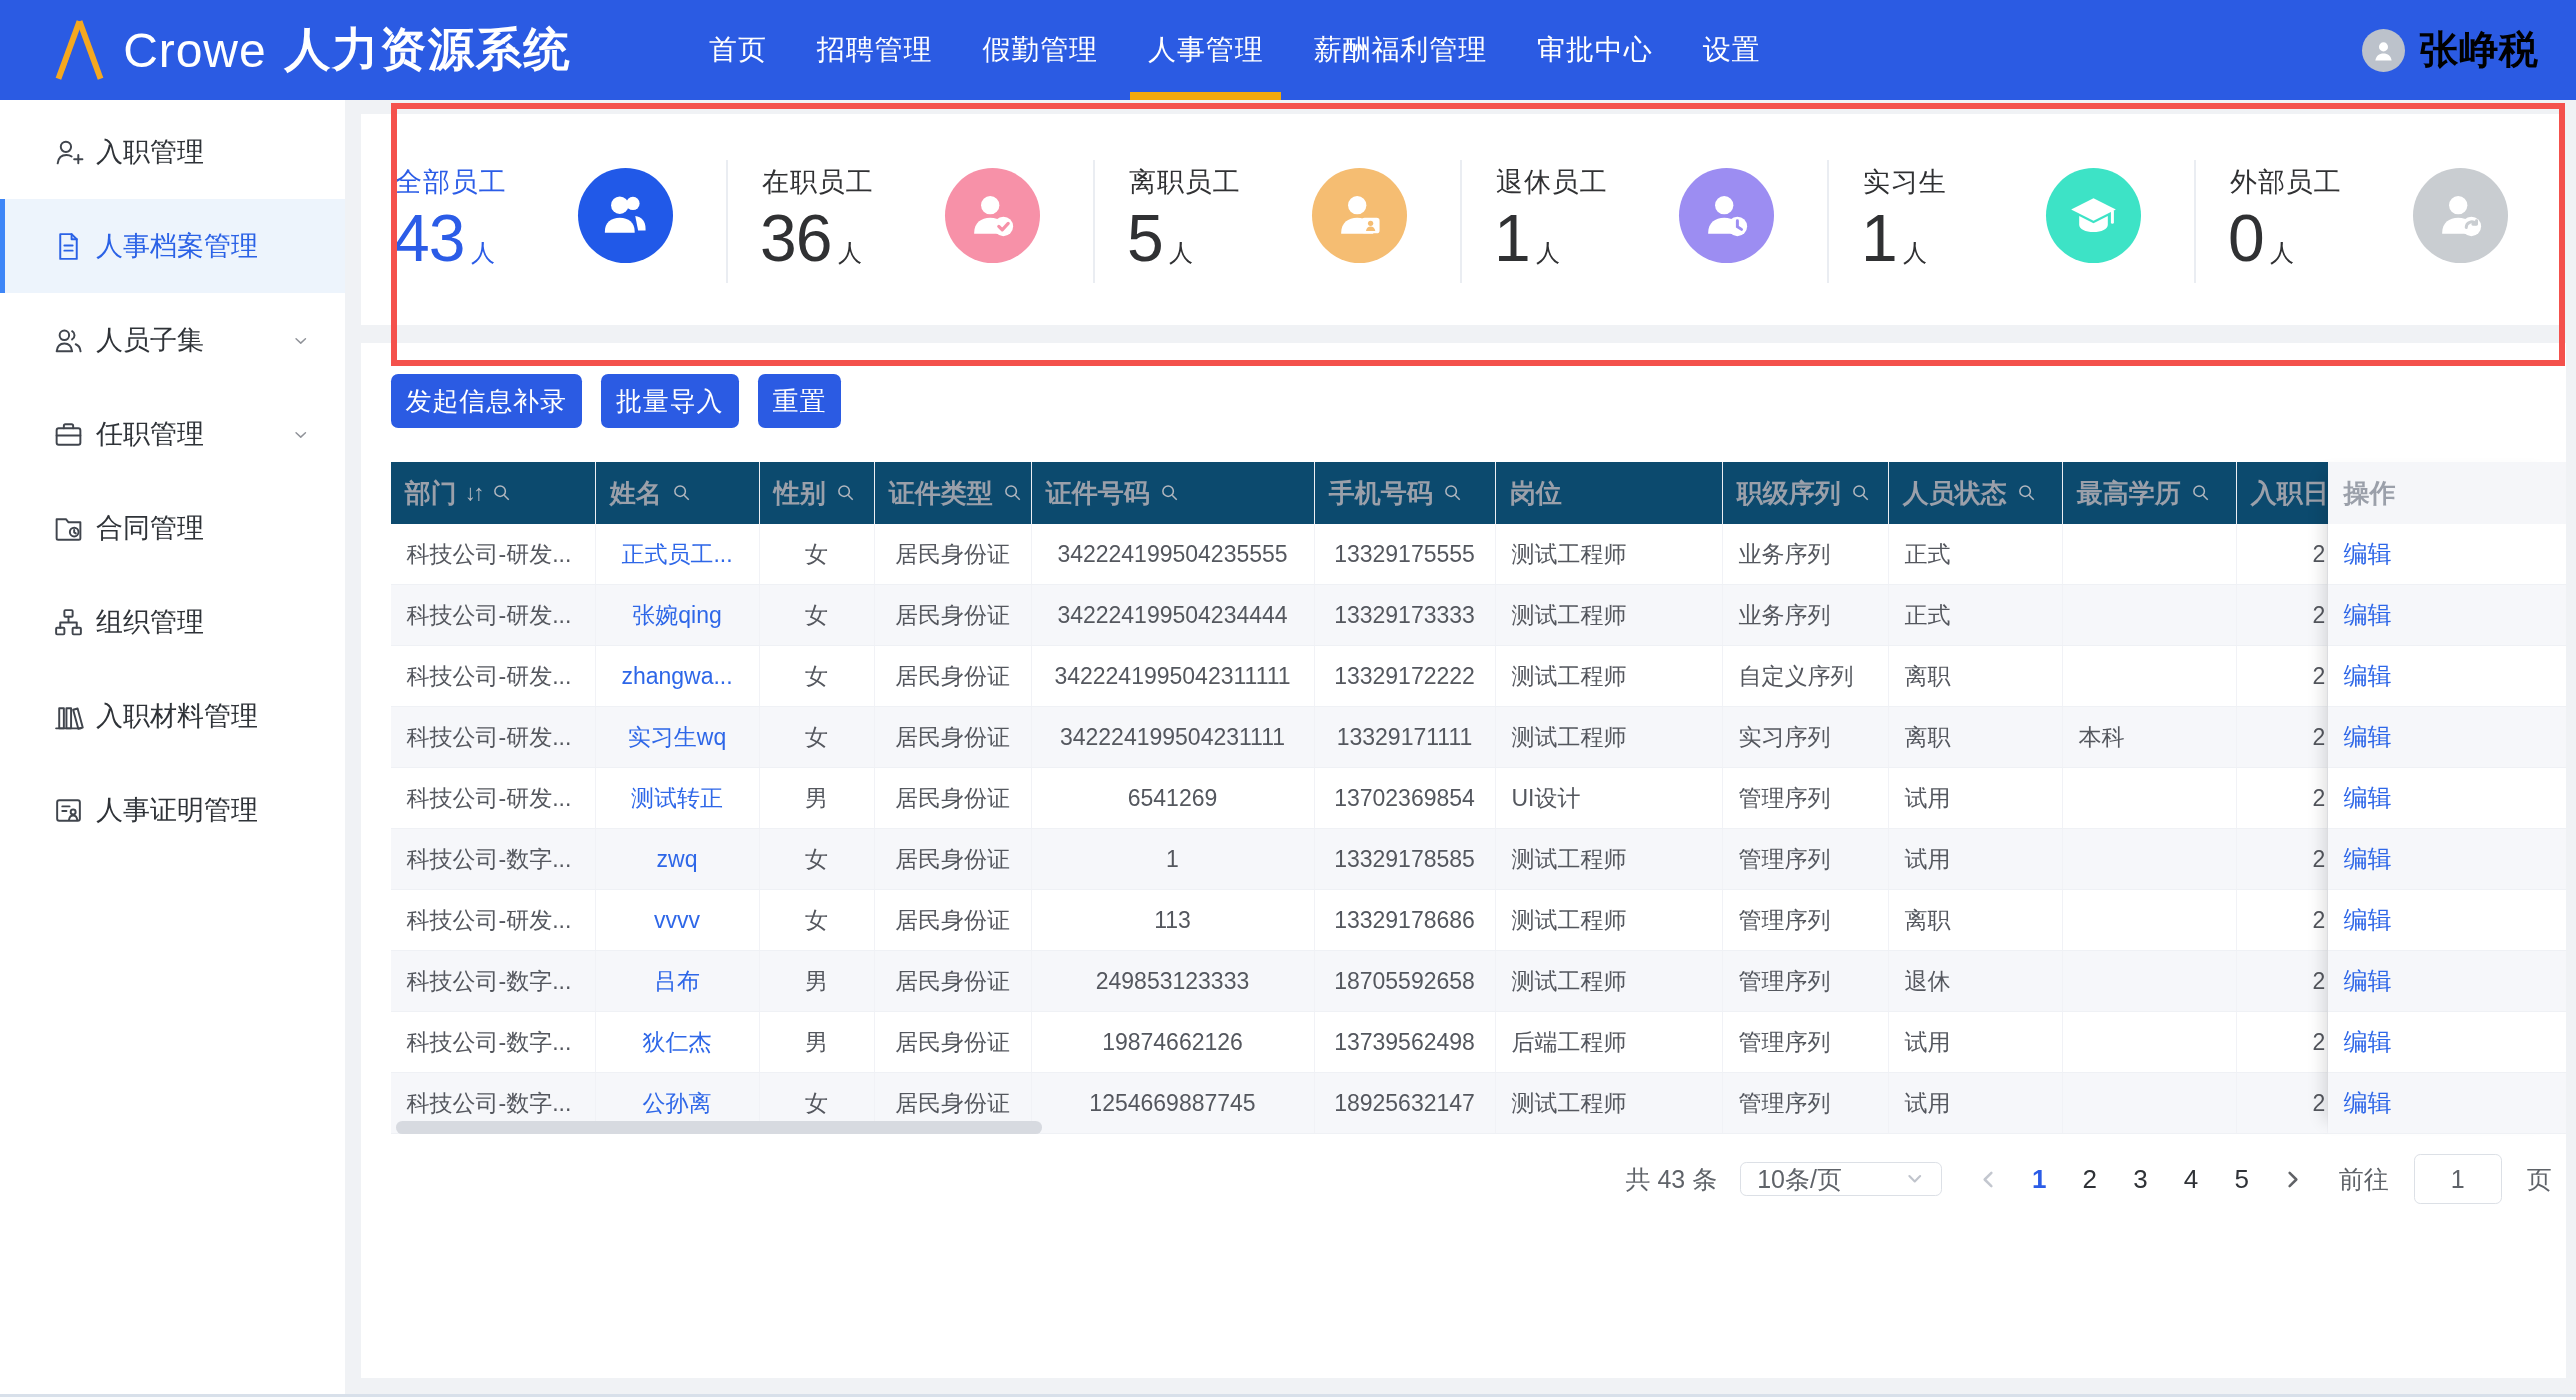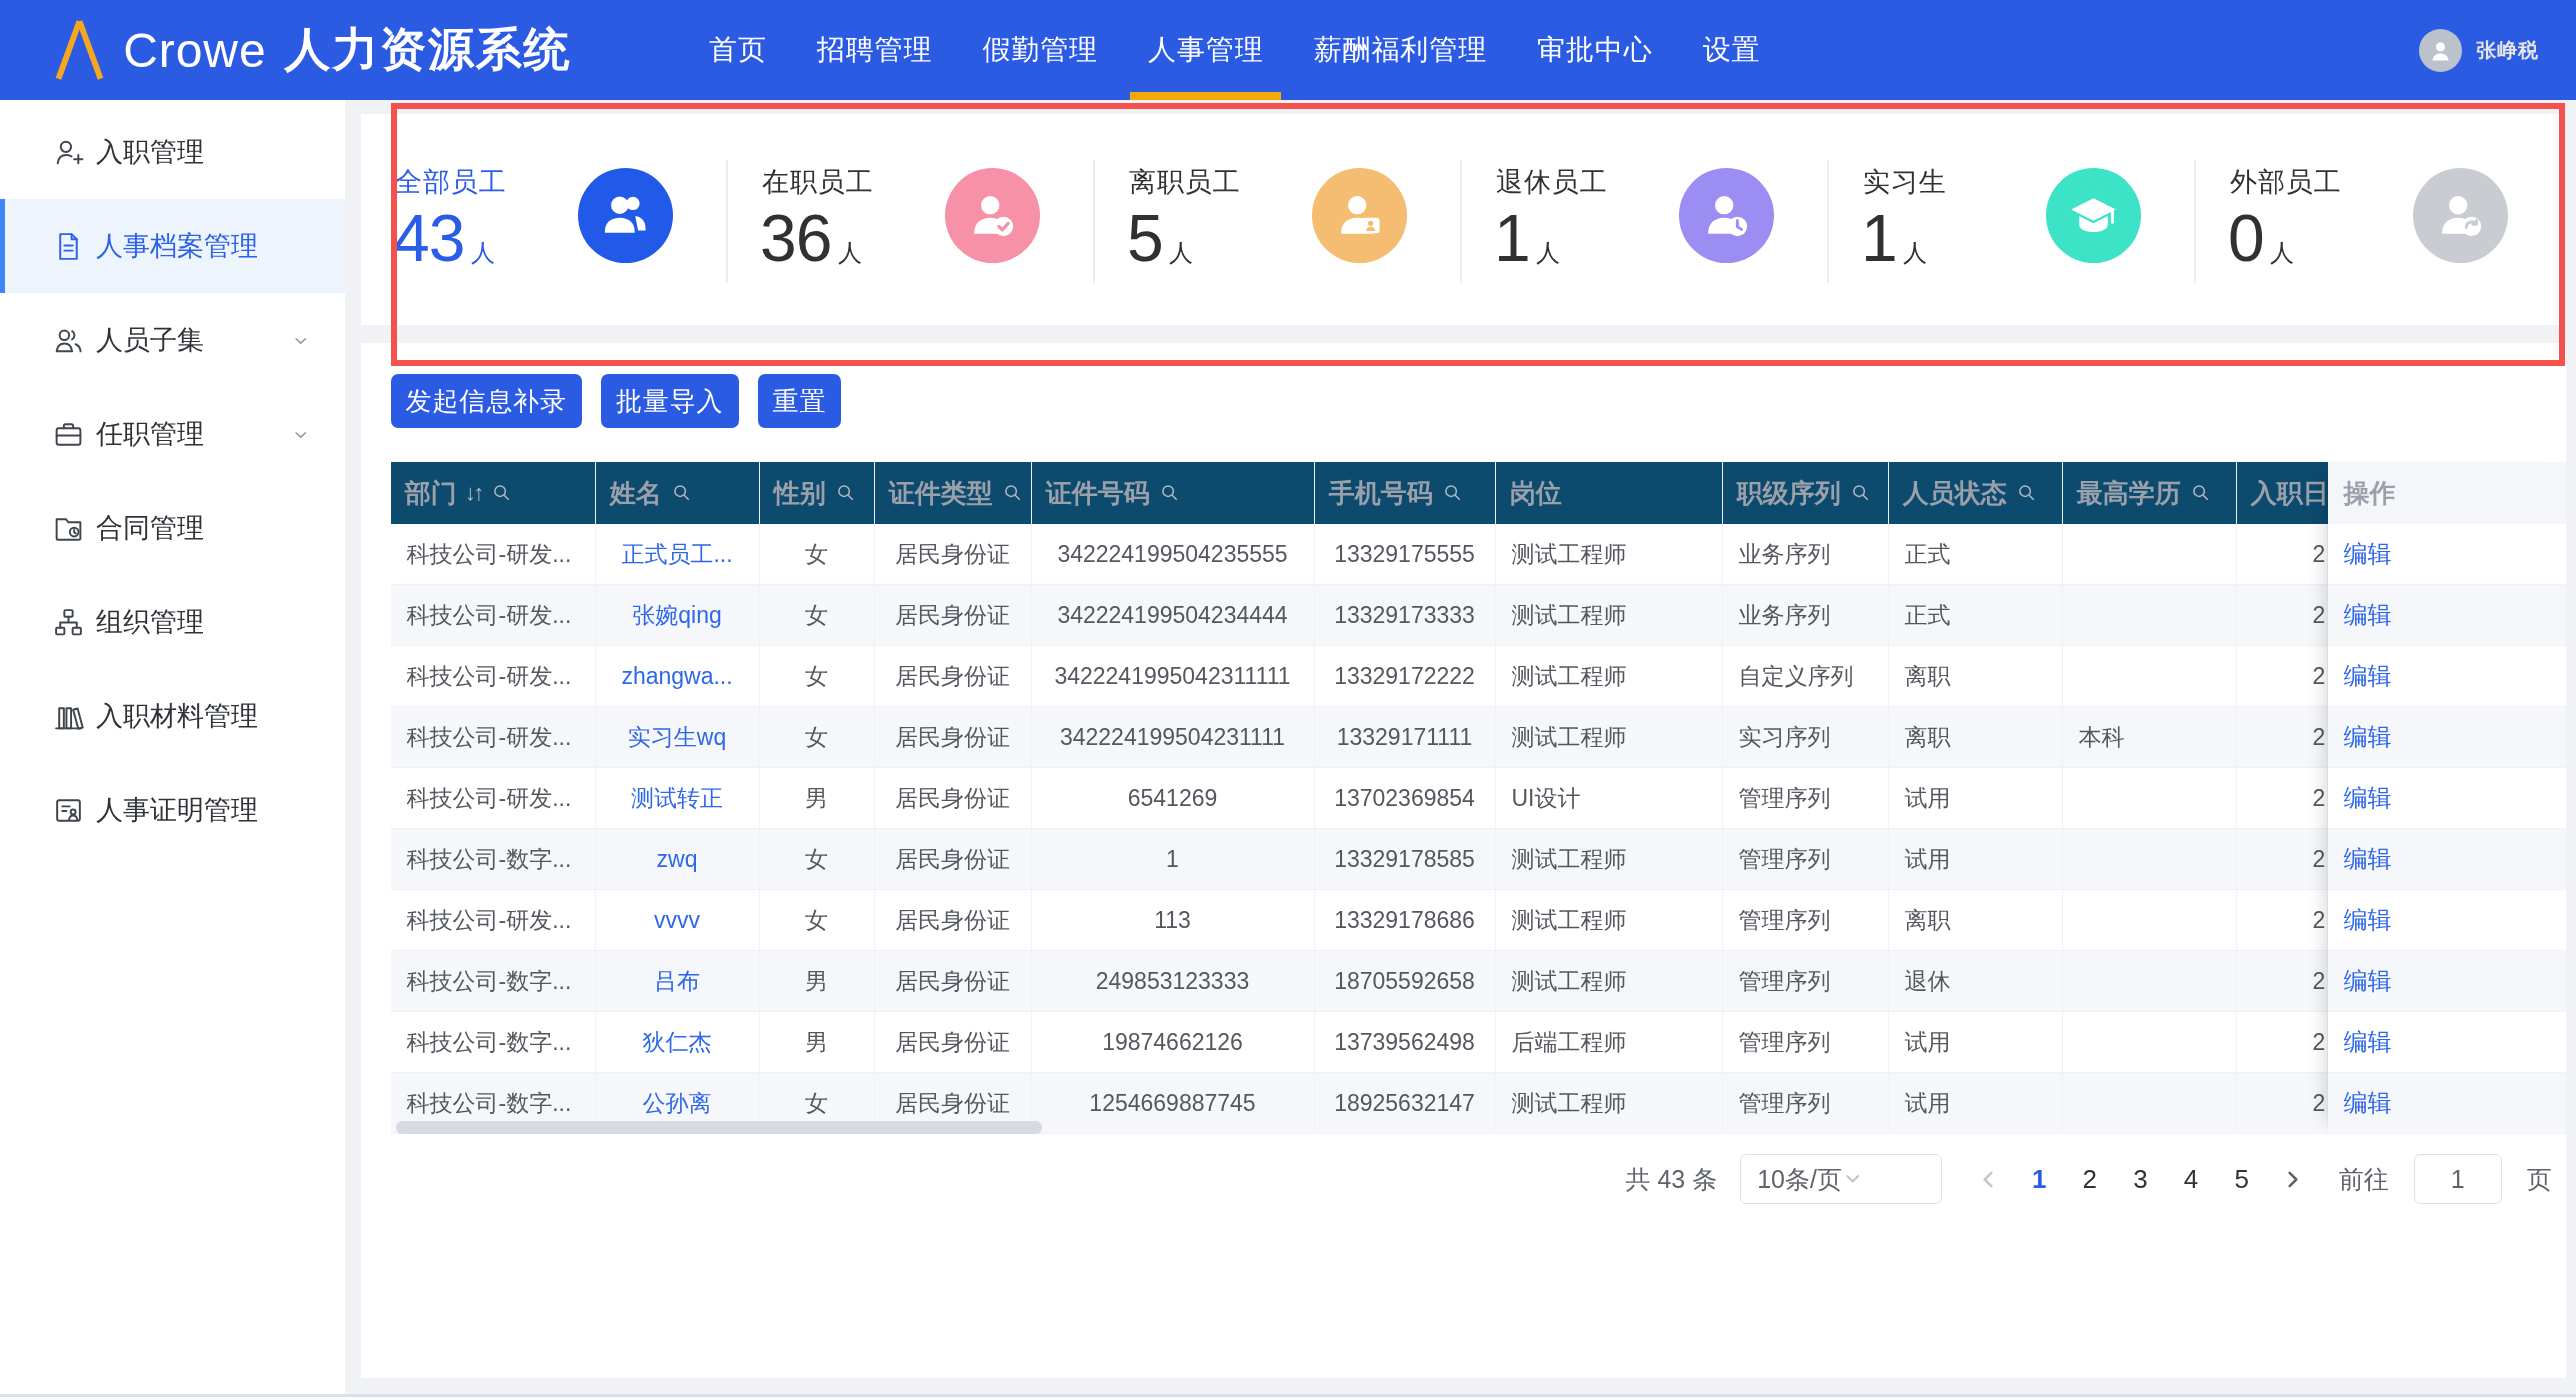--- a/index.html
+++ b/index.html
@@ -11,21 +11,21 @@
   .logo-tri{width:59px;height:70px;display:block}
   .brand-crowe{color:#fff;font-size:48px;letter-spacing:0.9px;margin-left:14.3px;font-weight:400}
   .brand-app{color:#fff;font-size:46px;font-weight:bold;margin-left:18px;letter-spacing:1.8px}
   .topnav{position:absolute;left:684px;top:0;height:100px;display:flex}
   .nav-item{position:relative;display:flex;align-items:center;padding:0 25px;color:#fff;
             font-size:28px;font-weight:500;cursor:pointer;letter-spacing:0.9px}
   .nav-item.active::after{content:"";position:absolute;left:7.2px;right:7.2px;bottom:0;height:8px;background:#F2A90C}
   .nav-user{position:absolute;right:37px;top:0;height:100px;display:flex;align-items:center;gap:14.3px;cursor:pointer}
   .avatar{width:43px;height:43px;border-radius:50%;background:#BCC2CB;display:flex;align-items:center;justify-content:center}
   .avatar svg{width:29px;height:29px}
-  .user-name{color:#e5e5e5;font-size:20px;font-weight:bold;letter-spacing:0.9px}
+  .user-name{color:#000000;font-size:39px;font-weight:bold;letter-spacing:0.9px}
   
   .sidebar{position:absolute;left:0;top:100px;width:345px;height:1294px;background:#fff;z-index:10}
   .side-menu{padding-top:5.4px}
   .side-item{position:relative;height:94px;display:flex;align-items:center;padding-left:52px;gap:11px;
              color:#2F3338;font-size:27px;cursor:pointer}
   .side-item .icn{width:33px;height:33px;flex:0 0 33px;stroke:#40454D;fill:none;stroke-width:1.9;
                   stroke-linecap:round;stroke-linejoin:round}
   .side-item.active{background:#EDF4FC;color:#2B62E6}
   .side-item.active::before{content:"";position:absolute;left:0;top:0;bottom:0;width:5.4px;background:#3E86F7}
   .side-item.active .icn{stroke:#2B62E6}
@@ -74,22 +74,22 @@
              box-sizing:border-box;font-size:26px;color:#9BA0AA;font-weight:bold}
   .op-cell{height:61px;box-sizing:border-box;border-bottom:1.8px solid #EFF1F5;display:flex;
            align-items:center;padding-left:16px;background:#fff}
   .op-cell.alt{background:#F6F7FA}
   .edit-link{color:#2E67E8;font-size:24px;cursor:pointer}
   .hscroll{position:absolute;left:35px;top:778px;width:2140px;height:12.5px}
   .hthumb{position:absolute;left:0;top:0;width:646px;height:12.5px;border-radius:6.3px;background:#D7DAE0;cursor:pointer}
   
   .pagination{position:absolute;top:810px;right:14.3px;height:52px;display:flex;align-items:center;
               gap:23px;font-size:25px;color:#5F6369}
-  .page-size-select{width:202px;height:50px;box-sizing:border-box;border:1.8px solid #DCE0E6;border-radius:6.3px;
-                    display:flex;align-items:center;padding:0 16px;
+  .page-size-select{width:202px;height:34px;box-sizing:border-box;border:1.8px solid #DCE0E6;border-radius:6.3px;
+                    display:flex;align-items:center;justify-content:space-between;padding:0 16px;
                     color:#5F6369;cursor:pointer;background:#fff}
   .select-chevron{width:21.5px;height:21.5px;stroke:#C0C4CC;fill:none;stroke-width:2.4;stroke-linecap:round;stroke-linejoin:round}
   .pager{display:flex;align-items:center;gap:3.6px}
   .page-arrow{min-width:47px;text-align:center;cursor:pointer;display:flex;justify-content:center}
   .page-arrow svg{width:23px;height:23px;fill:none;stroke-width:2.6;stroke-linecap:round;stroke-linejoin:round}
   .arrow-prev svg{stroke:#C3C7CF}
   .arrow-next svg{stroke:#606266}
   .page-num{min-width:47px;text-align:center;font-size:26px;color:#2F3237;cursor:pointer}
   .page-num.active{color:#2B5CE7;font-weight:bold}
   .goto{display:flex;align-items:center;gap:25px}

